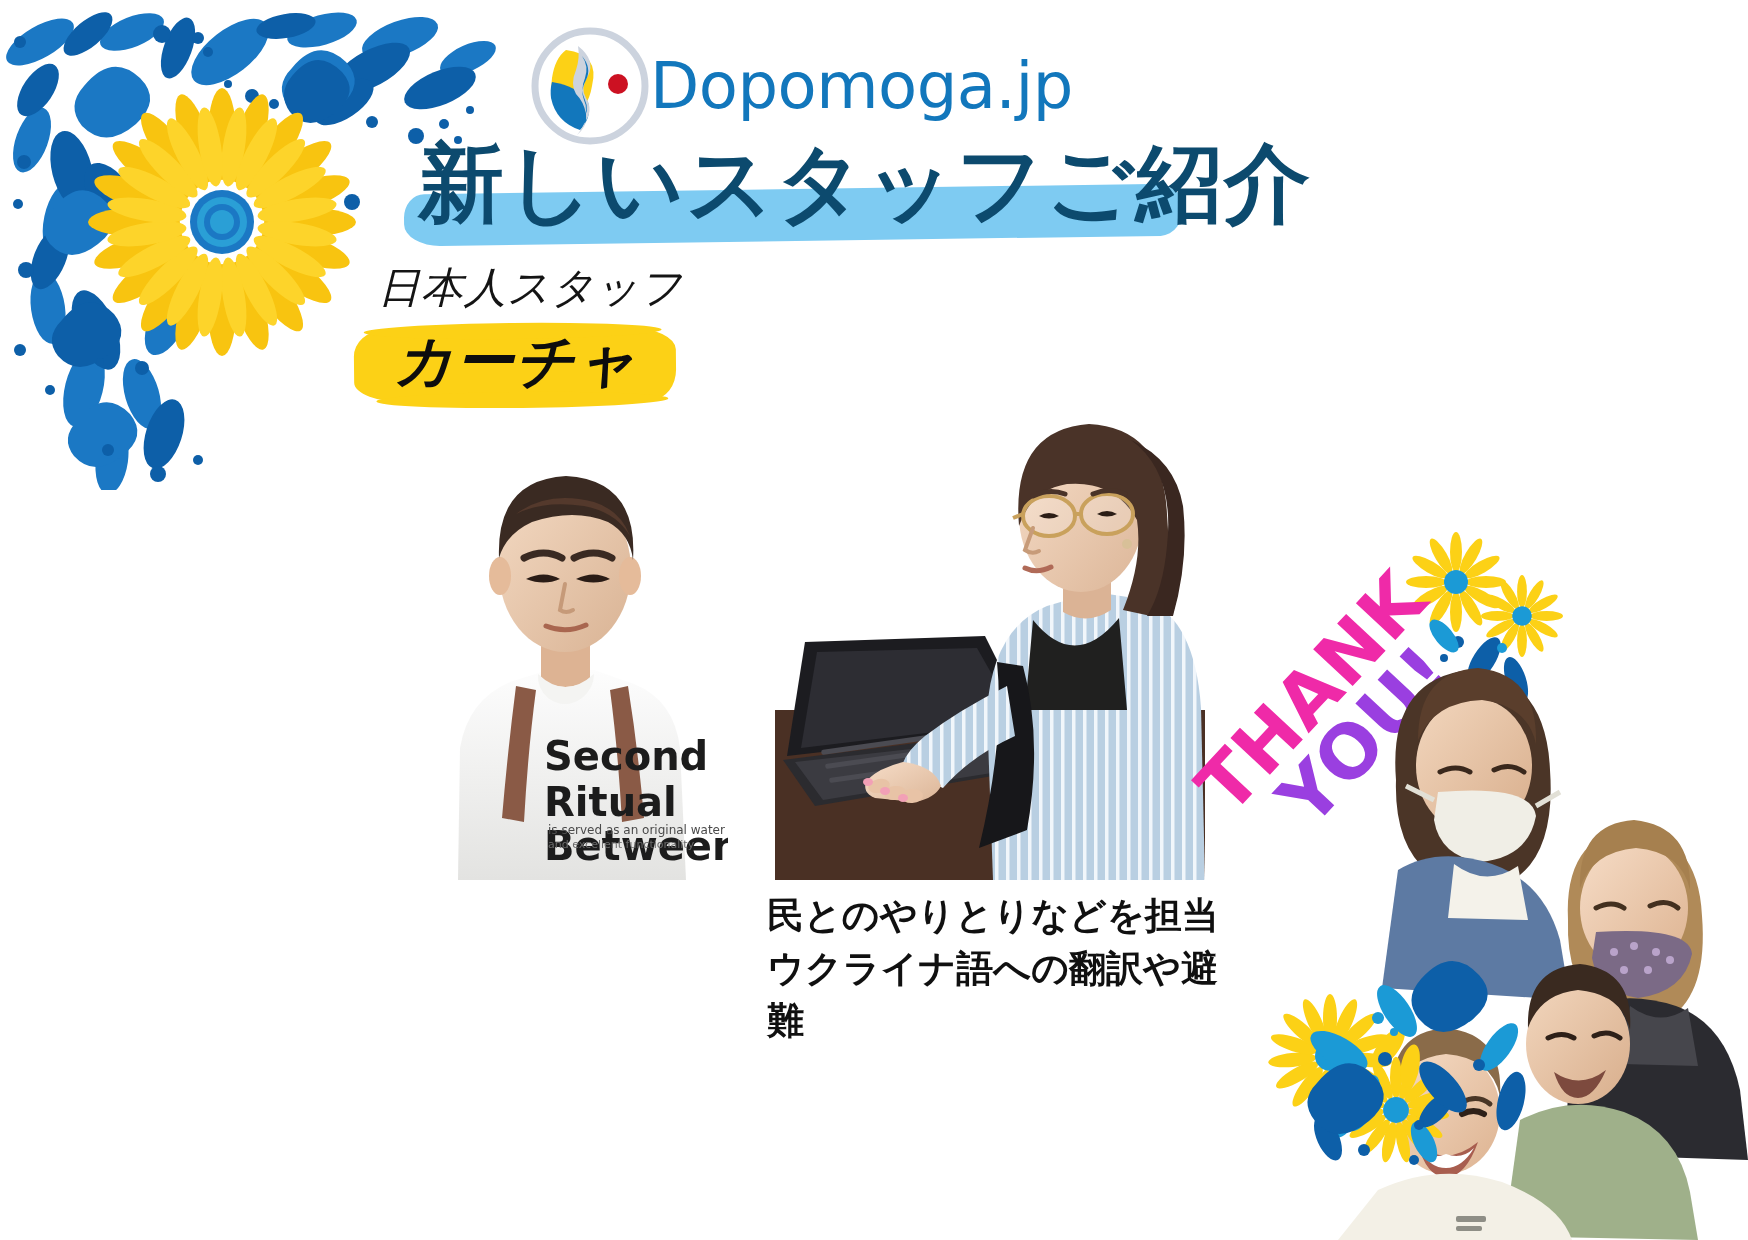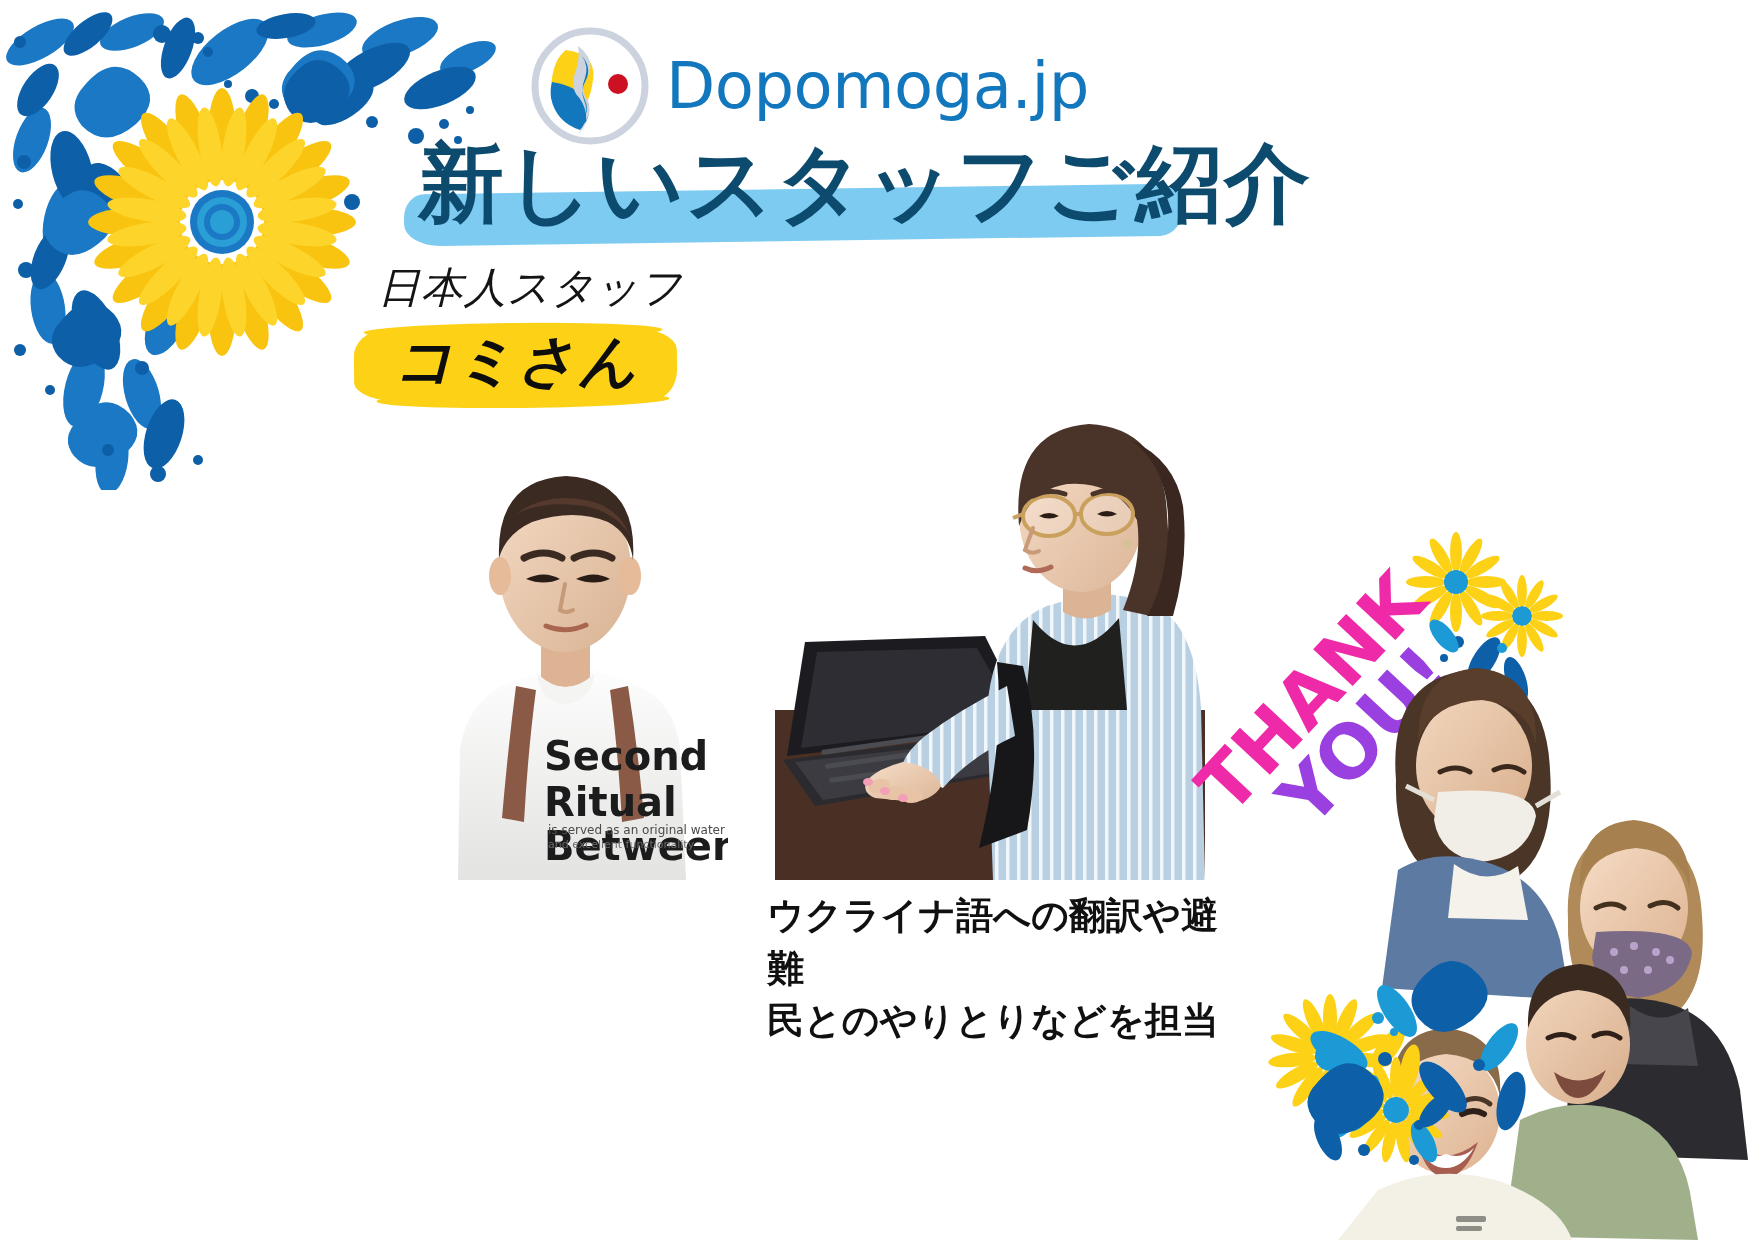--- a/index.html
+++ b/index.html
@@ -53,21 +53,20 @@
     pointer-events: none;
   }
 
   
   .logo-row {
     position: absolute;
     left: 530px;
     top: 26px;
     display: flex;
     align-items: center;
-    gap: 16px;
   }
   .logo-mark { width: 120px; height: 120px; display: block; }
   .logo-text {
     font-size: 64px;
     color: #1277bc;
     letter-spacing: -0.5px;
     font-family: "DejaVu Sans", "Liberation Sans", sans-serif;
     white-space: nowrap;
     line-height: 1;
   }
@@ -353,21 +352,21 @@
 
   <div class="title-wrap">
     <div class="title-band"></div>
     <div class="title-text">新しいスタッフご紹介</div>
   </div>
 
   <div class="staff-col left">
     <div class="role-label">日本人スタッフ</div>
     <div class="name-badge-wrap">
       <div class="badge-swash"></div>
-      <span class="name-text">コミさん</span>
+      <span class="name-text">カーチャ</span>
     </div>
   </div>
 
   <div class="photo-box photo-left">
     <svg viewBox="0 0 330 462" width="330" height="462" xmlns="http://www.w3.org/2000/svg">
       <defs>
         <clipPath id="clipL">
             <rect x="0" y="0" width="330" height="462"></rect>
           </clipPath>
         <linearGradient id="skinL" x1="0" y1="0" x2="1" y2="1">
@@ -506,22 +505,22 @@
 
         <path d="M258 118 L250 140 Q257 145 264 141" stroke="#c79b79" stroke-width="4" fill="none" stroke-linecap="round"></path>
         <path d="M250 158 Q262 164 276 157" stroke="#b06a57" stroke-width="5" fill="none" stroke-linecap="round"></path>
 
         <circle cx="352" cy="134" r="5" fill="#d8c098"></circle>
       </g>
     </svg>
   </div>
 
   <div class="caption caption-right">
+    <div>民とのやりとりなどを担当</div>
     <div>ウクライナ語への翻訳や避難</div>
-    <div>民とのやりとりなどを担当</div>
   </div>
 
   <svg class="tr-deco" viewBox="0 0 220 190" xmlns="http://www.w3.org/2000/svg">
     <g transform="translate(58,52)">
       <g fill="#fcd116">
         <ellipse cx="0" cy="-30" rx="6" ry="20"></ellipse>
           <ellipse cx="0" cy="-30" rx="6" ry="20" transform="rotate(30)"></ellipse>
         <ellipse cx="0" cy="-30" rx="6" ry="20" transform="rotate(60)"></ellipse>
           <ellipse cx="0" cy="-30" rx="6" ry="20" transform="rotate(90)"></ellipse>
         <ellipse cx="0" cy="-30" rx="6" ry="20" transform="rotate(120)"></ellipse>

